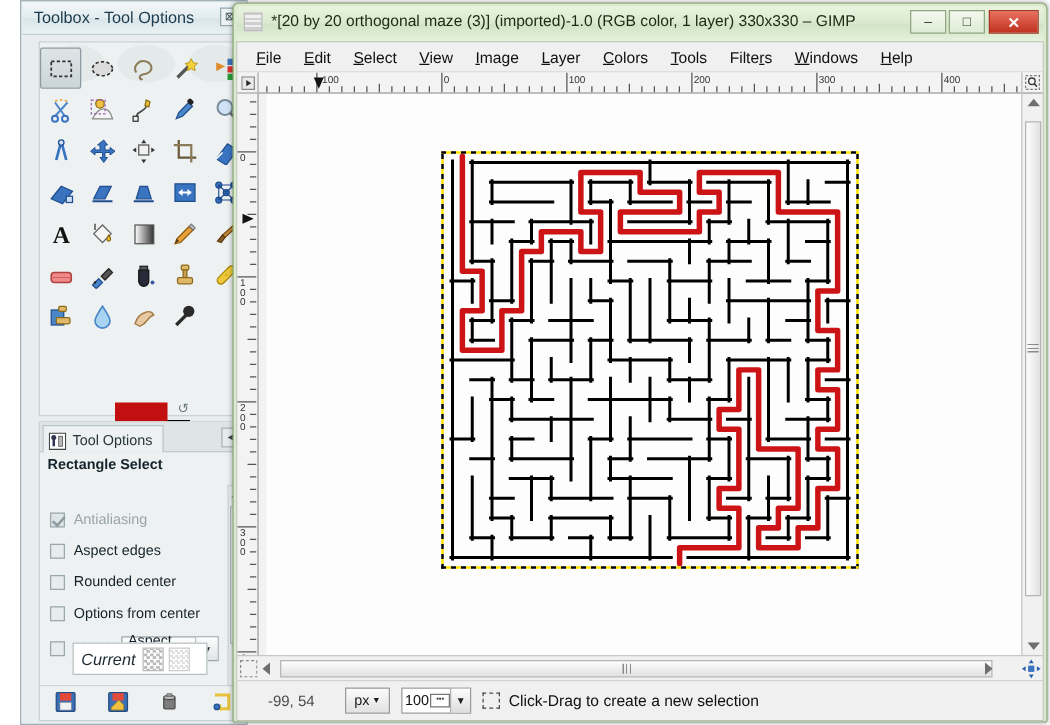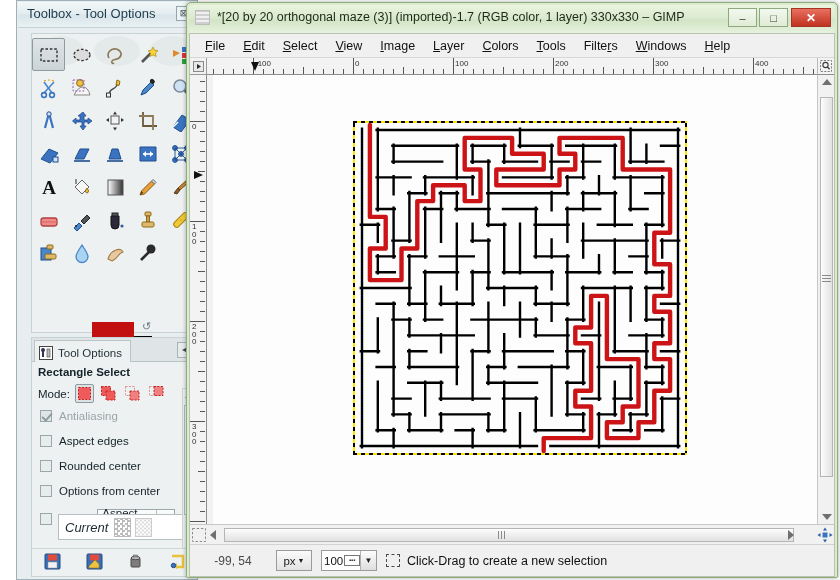--- a/index.html
+++ b/index.html
@@ -117,21 +117,21 @@
     width:78px;height:20px;border:1px solid #9aa7ab;background:#fbfbfb;
     display:flex;align-items:center;box-sizing:border-box;font-size:11.5px;color:#14232a;
   }
   #fixed-select .sel-text{padding-left:4px;flex:1;}
   #fixed-select .sel-arrow{
     width:17px;height:18px;border-left:1px solid #b6bfc2;
     background:linear-gradient(to bottom,#fdfdfd,#dfe4e6);
     display:flex;align-items:center;justify-content:center;font-size:8px;color:#2a3539;
   }
   #current-box{
-    position:absolute;left:26px;top:152px;width:132px;height:26px;
+    position:absolute;left:26px;top:152px;width:108px;height:26px;
     background:#fff;border:1px solid #b6bfc2;box-sizing:border-box;
     display:flex;align-items:center;
   }
   #current-label{font-style:italic;font-size:13px;color:#1b2a31;padding-left:6px;}
   #to-scrollbar{
     position:absolute;right:2px;top:26px;width:14px;height:182px;
     background:#eff2f2;border:1px solid #cdd5d7;box-sizing:border-box;
   }
   #to-sb-thumb{position:absolute;left:1px;top:16px;width:10px;height:110px;
     background:linear-gradient(to right,#fdfdfd,#dde4e6);border:1px solid #b3bdc0;box-sizing:border-box;}
@@ -543,46 +543,20 @@
           <rect x="3" y="5" width="2" height="6" fill="#335"></rect>
         <rect x="8" y="3" width="3" height="8" fill="#bbb" stroke="#444" stroke-width="0.6"></rect>
       </svg>
       <span id="to-tab-label">Tool Options</span>
     </div>
     <div id="to-menu-btn">◀</div>
 
     <div id="to-body">
       <div id="to-title">Rectangle Select</div>
 
-      <div id="mode-row">
-        <span id="mode-label">Mode:</span>
-        <div class="mode-btn sel">
-          <svg width="15" height="15" viewBox="0 0 15 15">
-              <rect x="1.5" y="1.5" width="12" height="12" fill="#ef5a5a" stroke="#c02020" stroke-dasharray="2 1.4"></rect>
-            </svg>
-        </div>
-        <div class="mode-btn">
-          <svg width="15" height="15" viewBox="0 0 15 15">
-            <rect x="0.5" y="0.5" width="9" height="9" fill="#ef5a5a" stroke="#c02020" stroke-dasharray="2 1.4"></rect>
-            <rect x="5" y="5" width="9" height="9" fill="#ef5a5a" stroke="#c02020" stroke-dasharray="2 1.4"></rect>
-            </svg>
-        </div>
-        <div class="mode-btn">
-          <svg width="15" height="15" viewBox="0 0 15 15">
-            <rect x="0.5" y="0.5" width="9" height="9" fill="none" stroke="#e08c8c" stroke-dasharray="2 1.4"></rect>
-            <rect x="5" y="5" width="9" height="9" fill="#f08080" stroke="#c02020" stroke-dasharray="2 1.4"></rect>
-            </svg>
-        </div>
-        <div class="mode-btn">
-          <svg width="15" height="15" viewBox="0 0 15 15">
-            <rect x="0.5" y="0.5" width="9" height="9" fill="none" stroke="#e08c8c" stroke-dasharray="2 1.4"></rect>
-            <rect x="5" y="0.5" width="9" height="9" fill="#f08080" stroke="#c02020" stroke-dasharray="2 1.4"></rect>
-            </svg>
-        </div>
-      </div>
 
       <div class="opt-row" style="top:48px;">
         <span class="chk checked"></span>
         <span class="dim">Antialiasing</span>
       </div>
       <div class="opt-row" style="top:73px;">
         <span class="chk"></span>
         <span class="nrm">Aspect edges</span>
       </div>
       <div class="opt-row" style="top:98px;">
@@ -643,21 +617,21 @@
             <circle cx="4.5" cy="12.5" r="2.2" fill="#3a74c0" stroke="#1f4d90"></circle>
           </svg>
       </span>
     </div>
   </div>
 </div>
 
 <div id="gimp-window">
   <div id="gimp-titlebar"></div>
   <div id="gimp-appicon"></div>
-  <div id="gimp-title">*[20 by 20 orthogonal maze (3)] (imported)-1.7 (RGB color, 1 layer) 330x330 – GIMP</div>
+  <div id="gimp-title">*[20 by 20 orthogonal maze (3)] (imported)-1.0 (RGB color, 1 layer) 330x330 – GIMP</div>
   <div class="win-btn" id="btn-min">–</div>
   <div class="win-btn" id="btn-max">□</div>
   <div class="win-btn" id="btn-close">✕</div>
 
   <div id="gimp-body">
 
     <div id="menubar">
         <div class="menu-item"><u>F</u>ile</div>
         <div class="menu-item"><u>E</u>dit</div>
         <div class="menu-item"><u>S</u>elect</div>

